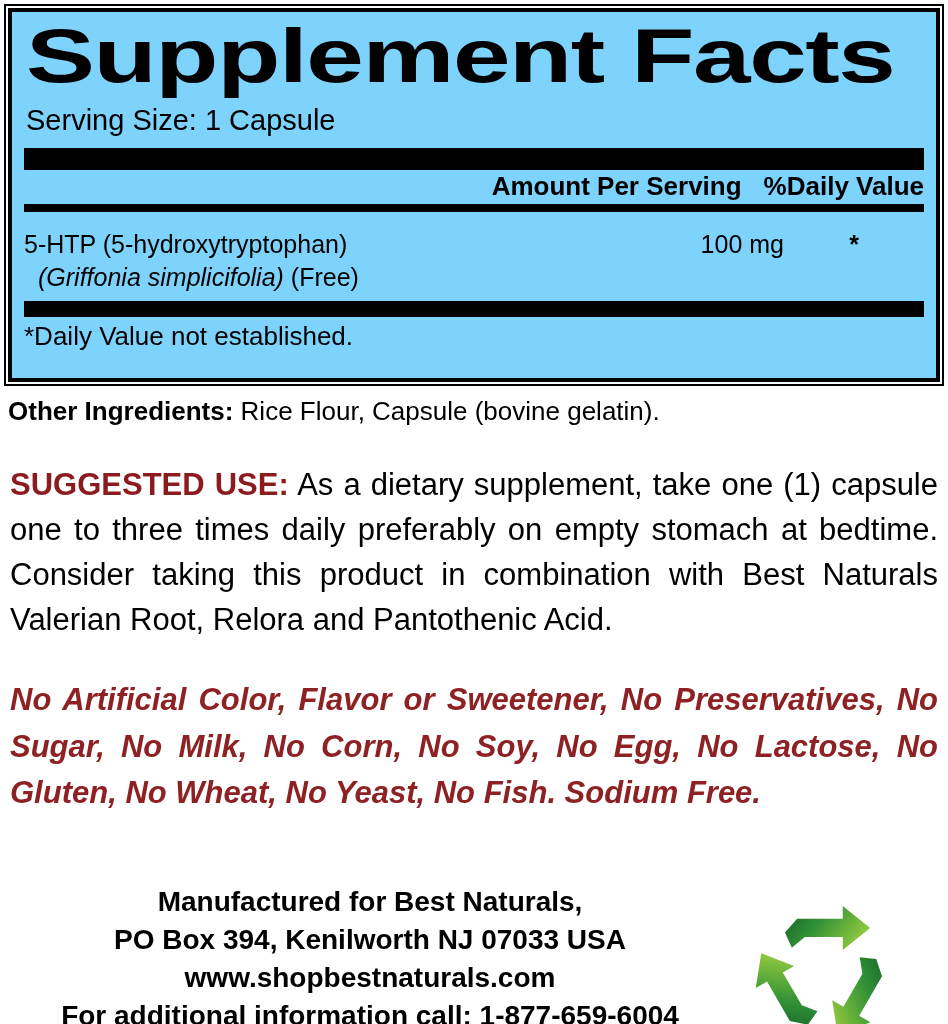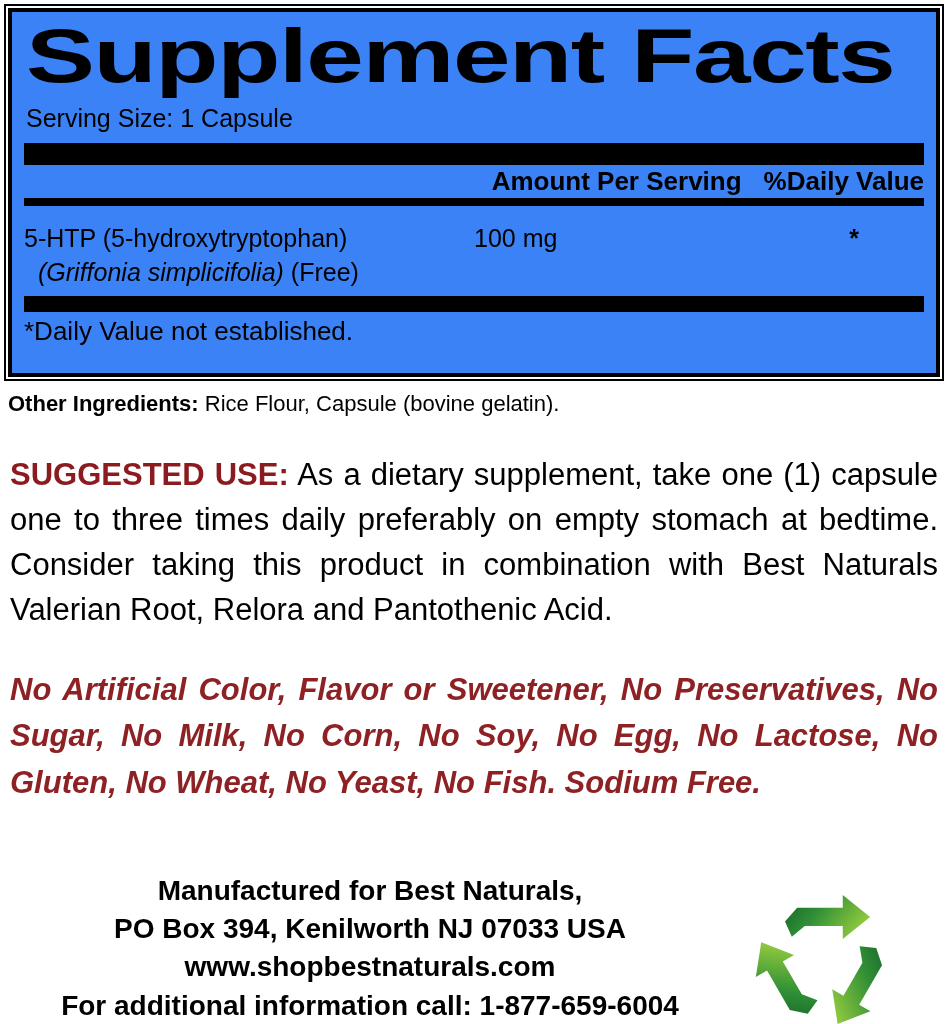--- a/index.html
+++ b/index.html
@@ -17,48 +17,48 @@
     font-family:"Liberation Sans","DejaVu Sans",sans-serif;
     color:var(--label_black);
   }
   
   .facts-box{
     margin:8px 8px 0;
     border:4px solid var(--label_black);
     outline:2px solid var(--label_black);
     outline-offset:2px;
     padding:4px 12px 8px;
-    background:#3b82f6;
+    background:#7dd3fc;
   }
   .facts-title{
     font-size:76px;font-weight:bold;line-height:1.0;
     white-space:nowrap;letter-spacing:-1px;
     transform:scaleX(1.36);transform-origin:left center;
     margin:2px 0 8px 2px;
   }
-  .serving-line{font-size:25px;line-height:1.3;margin-left:2px;}
+  .serving-line{font-size:29px;line-height:1.3;margin-left:2px;}
   .bar{background:var(--label_black);width:100%;}
   .bar-thick{height:22px;margin:8px 0 2px;}
   .bar-thin{height:8px;margin:2px 0 4px;}
   .bar-mid{height:16px;margin:6px 0 4px;}
   .head-row{
     display:flex;justify-content:flex-end;gap:22px;
     font-weight:bold;font-size:26px;line-height:1.15;margin:2px 0;
   }
   .nutrient-row{
     display:grid;grid-template-columns:450px 310px 1fr;
     font-size:25px;line-height:1.35;margin-top:16px;
   }
-  .n-amount{text-align:left;}
+  .n-amount{text-align:right;}
   .n-dv{text-align:center;font-weight:bold;}
   .n-botanical{margin-left:14px;}
   .ital{font-style:italic;}
   .footnote{font-size:26px;line-height:1.2;margin:2px 0 18px;}
   
-  .other-line{font-size:22px;margin:14px 8px 0;}
+  .other-line{font-size:26px;margin:14px 8px 0;}
   .b{font-weight:bold;}
   .suggested{
     font-size:31px;line-height:1.45;text-align:justify;
     margin:36px 10px 0;
   }
   .su-label{color:var(--suggested_use_red);font-weight:bold;}
   .claims{
     font-size:31px;line-height:1.5;text-align:justify;
     font-weight:bold;font-style:italic;color:var(--claims_red);
     margin:34px 10px 0;

